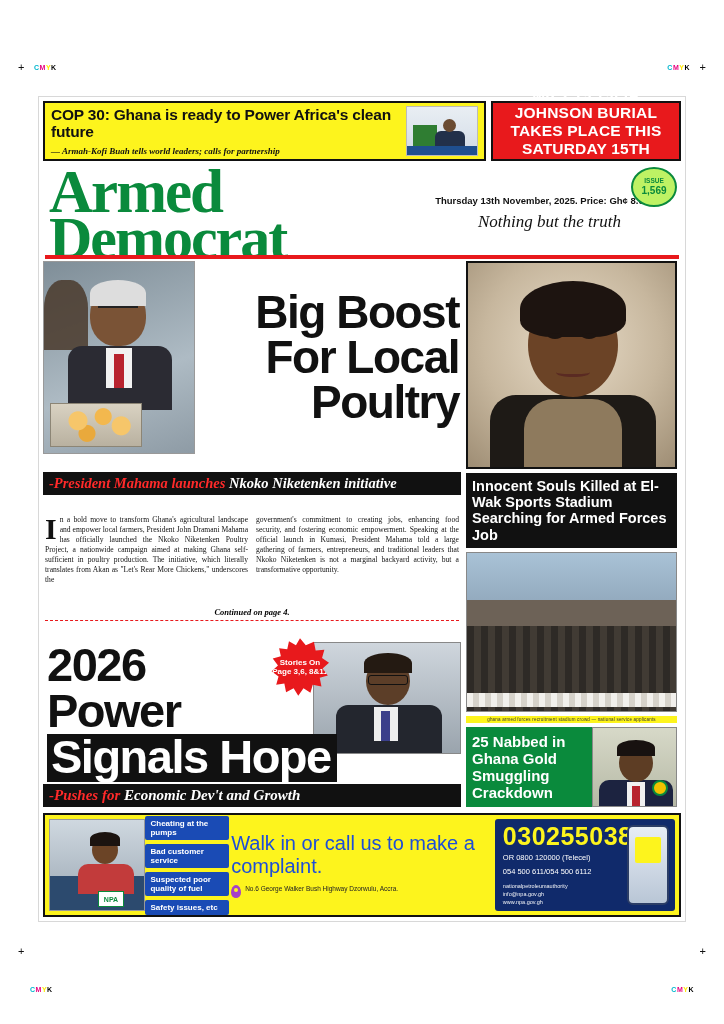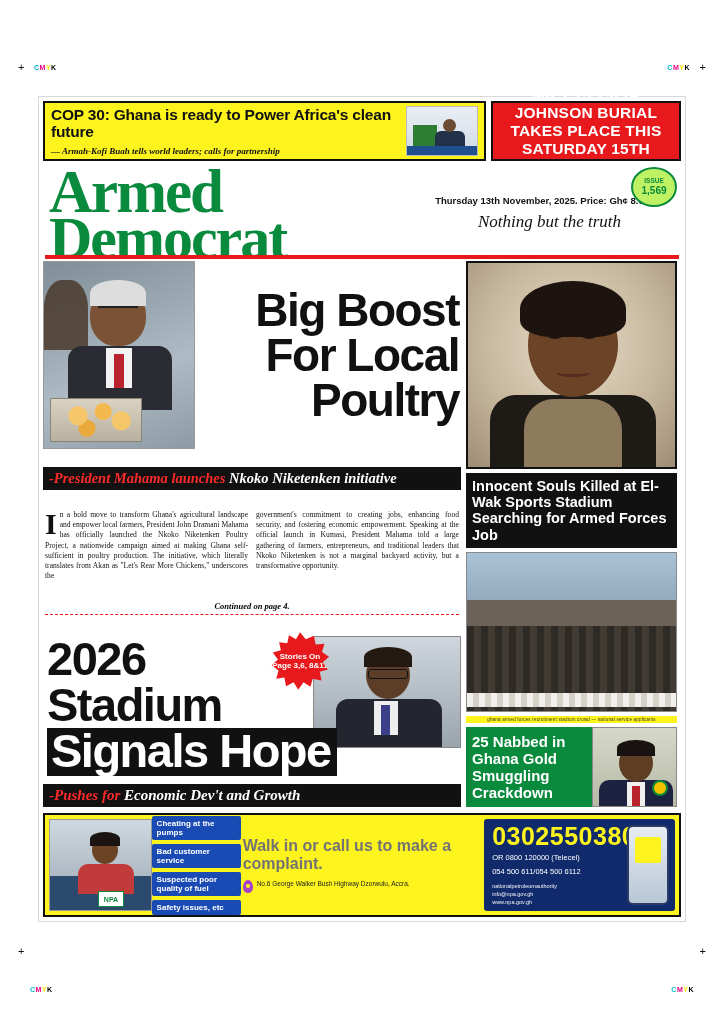--- a/index.html
+++ b/index.html
@@ -345,21 +345,21 @@
     clip-path: polygon(50% 0%,60% 12%,74% 6%,77% 21%,92% 20%,88% 34%,100% 42%,89% 52%,98% 64%,84% 68%,87% 83%,72% 80%,68% 94%,56% 86%,47% 99%,39% 86%,26% 93%,23% 78%,9% 80%,13% 66%,1% 57%,12% 47%,3% 35%,17% 31%,14% 17%,28% 19%,31% 5%,43% 12%);
   }
   .budget-kicker {
     background: #111;
     color: #ff2a2a;
     font-family: "Liberation Serif", serif;
     font-style: italic;
     font-weight: bold;
     font-size: 15px;
     padding: 3px 6px;
-    margin-top: 8px;
+    margin-top: 2px;
   }
   .budget-kicker .w { color: #fff; }
 
   
   .cecilia-photo {
     height: 208px;
     border: 2px solid #111;
     overflow: hidden;
     position: relative;
     background: linear-gradient(180deg,#d4c7b4 0%,#b9a890 100%);
@@ -460,23 +460,23 @@
     border-radius: 2px;
   }
   .ad-mid {
     flex: 1 1 auto;
     display: flex;
     flex-direction: column;
     justify-content: center;
     padding-left: 2px;
   }
   .ad-mid .call {
-    font-size: 16px;
-    font-weight: bold;
-    color: #737373;
+    font-size: 20px;
+    font-weight: normal;
+    color: #1d4ed8;
     line-height: 1.12;
   }
   .ad-addr {
     display: flex;
     align-items: flex-start;
     gap: 4px;
     margin-top: 8px;
     font-size: 6.5px;
     color: #222;
     line-height: 1.25;
@@ -621,21 +621,21 @@
             <div class="bp-suit"></div>
             <div class="bp-shirt"></div>
             <div class="bp-tie"></div>
             <div class="bp-head"></div>
             <div class="bp-hair"></div>
             <div class="bp-glass"></div>
           </div>
           <div class="stories-burst">Stories On Page 3,6, 8&amp;11</div>
           <div class="budget-text">
             <div class="ln ln1">2026</div>
-            <div class="ln ln2">Stadium</div>
+            <div class="ln ln2">Power</div>
             <div class="ln"><span class="ln3-bar">Signals Hope</span></div>
           </div>
         </div>
         <div class="budget-kicker">
           <span>-Pushes for</span>
           <span class="w">Economic Dev't and Growth</span>
         </div>
       </div>
     </div>
 

